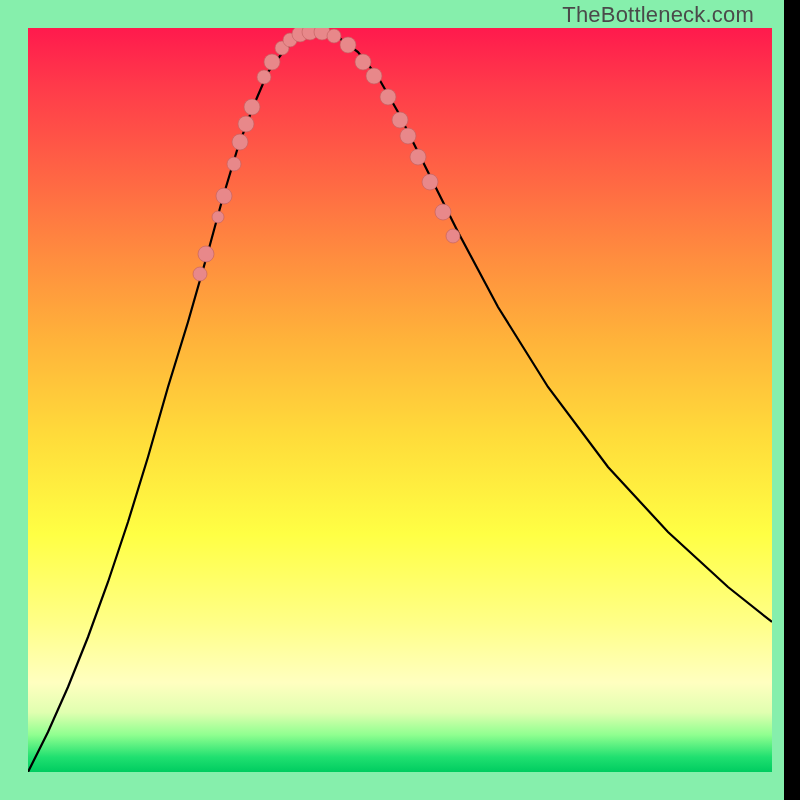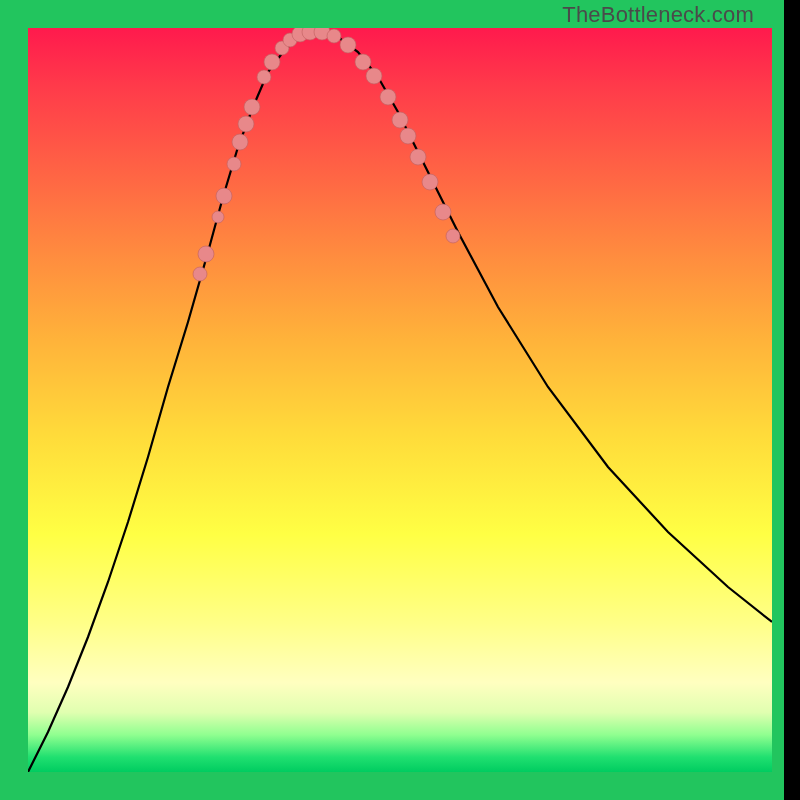--- a/index.html
+++ b/index.html
@@ -9,21 +9,21 @@
     background: #000;
     position: relative;
     font-family: Arial, Helvetica, sans-serif;
   }
   .frame {
     position: absolute;
     top: 0;
     left: 0;
     width: 784px;
     height: 800px;
-    background: #22c55e;
+    background: #86efac;
   }
   .plot-area {
     position: absolute;
     top: 28px;
     left: 28px;
     width: 744px;
     height: 744px;
     overflow: hidden;
   }
   .gradient-bg {

